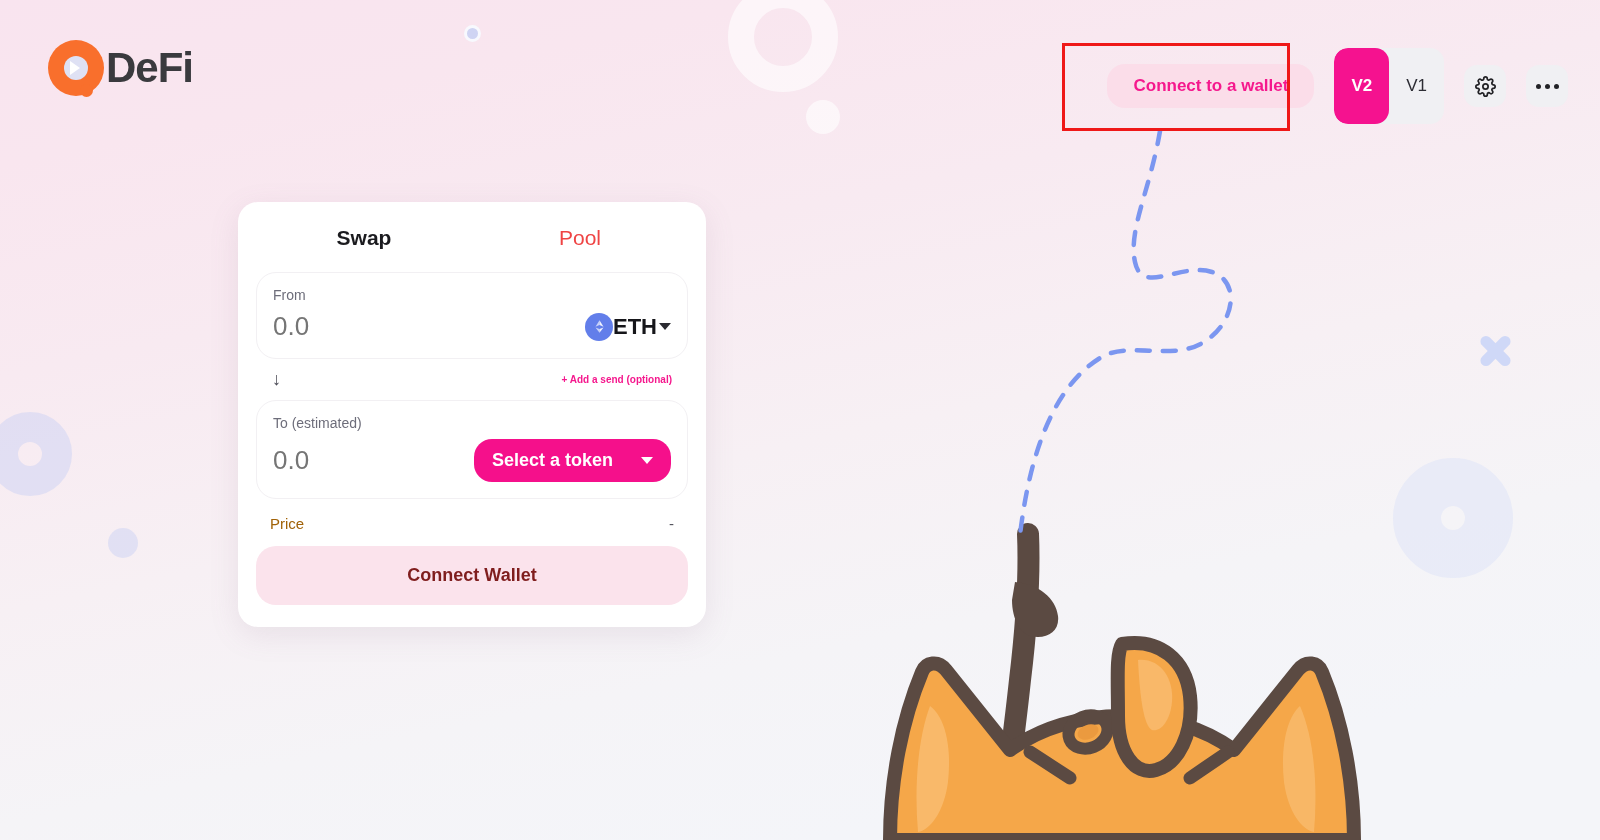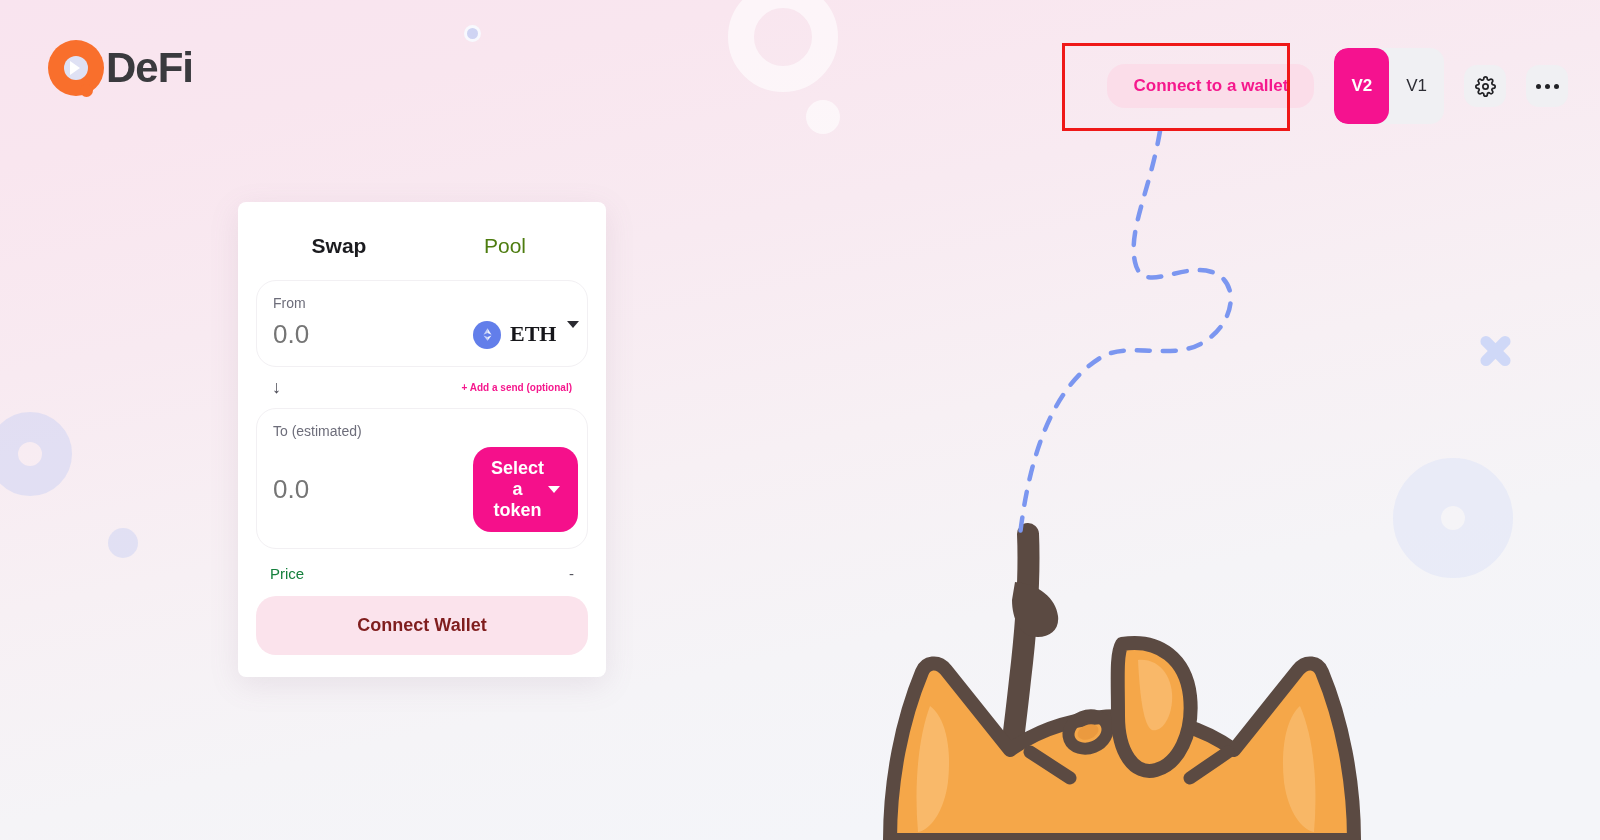--- a/index.html
+++ b/index.html
@@ -161,75 +161,75 @@
   
   .fishing-line { position: absolute; left: 0; top: 0; z-index: 12; pointer-events: none; }
 
   
   .cat { position: absolute; left: 860px; top: 520px; z-index: 10; pointer-events: none; }
 
   
   .swap-card {
     position: absolute;
     left: 238px; top: 202px;
-    width: 368px;
+    width: 468px;
     background: #ffffff;
-    border-radius: 8px;
+    border-radius: 20px;
     box-shadow: 0 8px 30px rgba(140,110,140,0.13);
-    padding: 24px 18px 22px;
+    padding: 16px 18px 22px;
     z-index: 20;
   }
   .tabs { display: flex; padding: 8px 0 22px; }
   .tab {
     flex: 1; text-align: center;
     font-size: 21px; font-weight: bold;
     cursor: pointer; background: none; border: none;
     font-family: inherit;
   }
   .tab.active { color: #1b1b1f; }
-  .tab.inactive { color: #4d7c0f; font-weight: normal; }
+  .tab.inactive { color: #ef4444; font-weight: normal; }
 
   .io-box {
     border: 1px solid #f2f0f3;
     border-radius: 20px;
     padding: 14px 16px 16px;
   }
   .io-label {
     font-size: 14px; color: #6d6d7a; font-weight: 500;
     margin-bottom: 8px;
   }
   .io-row { display: flex; align-items: center; justify-content: space-between; }
   .io-amount {
     font-size: 26px; color: #c3c3cd;
     border: none; outline: none; background: transparent;
     width: 200px; font-family: inherit;
   }
 
   .token-select {
-    display: flex; align-items: flex-start; gap: 9px;
+    display: flex; align-items: center; 
     background: none; border: none; cursor: pointer;
-    font-family: Liberation Serif, serif;
+    font-family: Liberation Sans, sans-serif;
   }
   .eth-icon {
     width: 28px; height: 28px; border-radius: 50%;
     background: #627eea;
     display: flex; align-items: center; justify-content: center;
   }
   .token-name { font-size: 22px; font-weight: bold; color: #16161a; }
   .chev {
     width: 0; height: 0;
     border-left: 6px solid transparent;
     border-right: 6px solid transparent;
     border-top: 7px solid #2b2b31;
     margin-left: 2px;
   }
   .chev.white { border-top-color: #ffffff; }
 
   .select-token-btn {
-    display: flex; align-items: center; gap: 2px;
+    display: flex; align-items: center; gap: 26px;
     background: #f5108b; color: #ffffff;
     font-size: 18px; font-weight: bold;
     border: none; border-radius: 18px;
     padding: 11px 18px; cursor: pointer;
     font-family: inherit;
   }
 
   .mid-row {
     display: flex; align-items: center; justify-content: space-between;
     padding: 10px 16px 10px;
@@ -240,21 +240,21 @@
   }
   .add-send {
     font-size: 10px; font-weight: bold; color: #f5188d;
     cursor: pointer; background: none; border: none; font-family: inherit;
   }
 
   .price-row {
     display: flex; align-items: center; justify-content: space-between;
     padding: 16px 14px 14px;
   }
-  .price-label { font-size: 15px; color: #15803d; }
+  .price-label { font-size: 15px; color: #a16207; }
   .price-value { font-size: 15px; color: #55555f; }
 
   .connect-main-btn {
     display: block; width: 100%;
     background: #fbe3ec; color: #7f1d1d;
     font-size: 18px; font-weight: bold;
     padding: 19px 0; border: none; border-radius: 20px;
     cursor: pointer; font-family: inherit;
   }
 </style>

